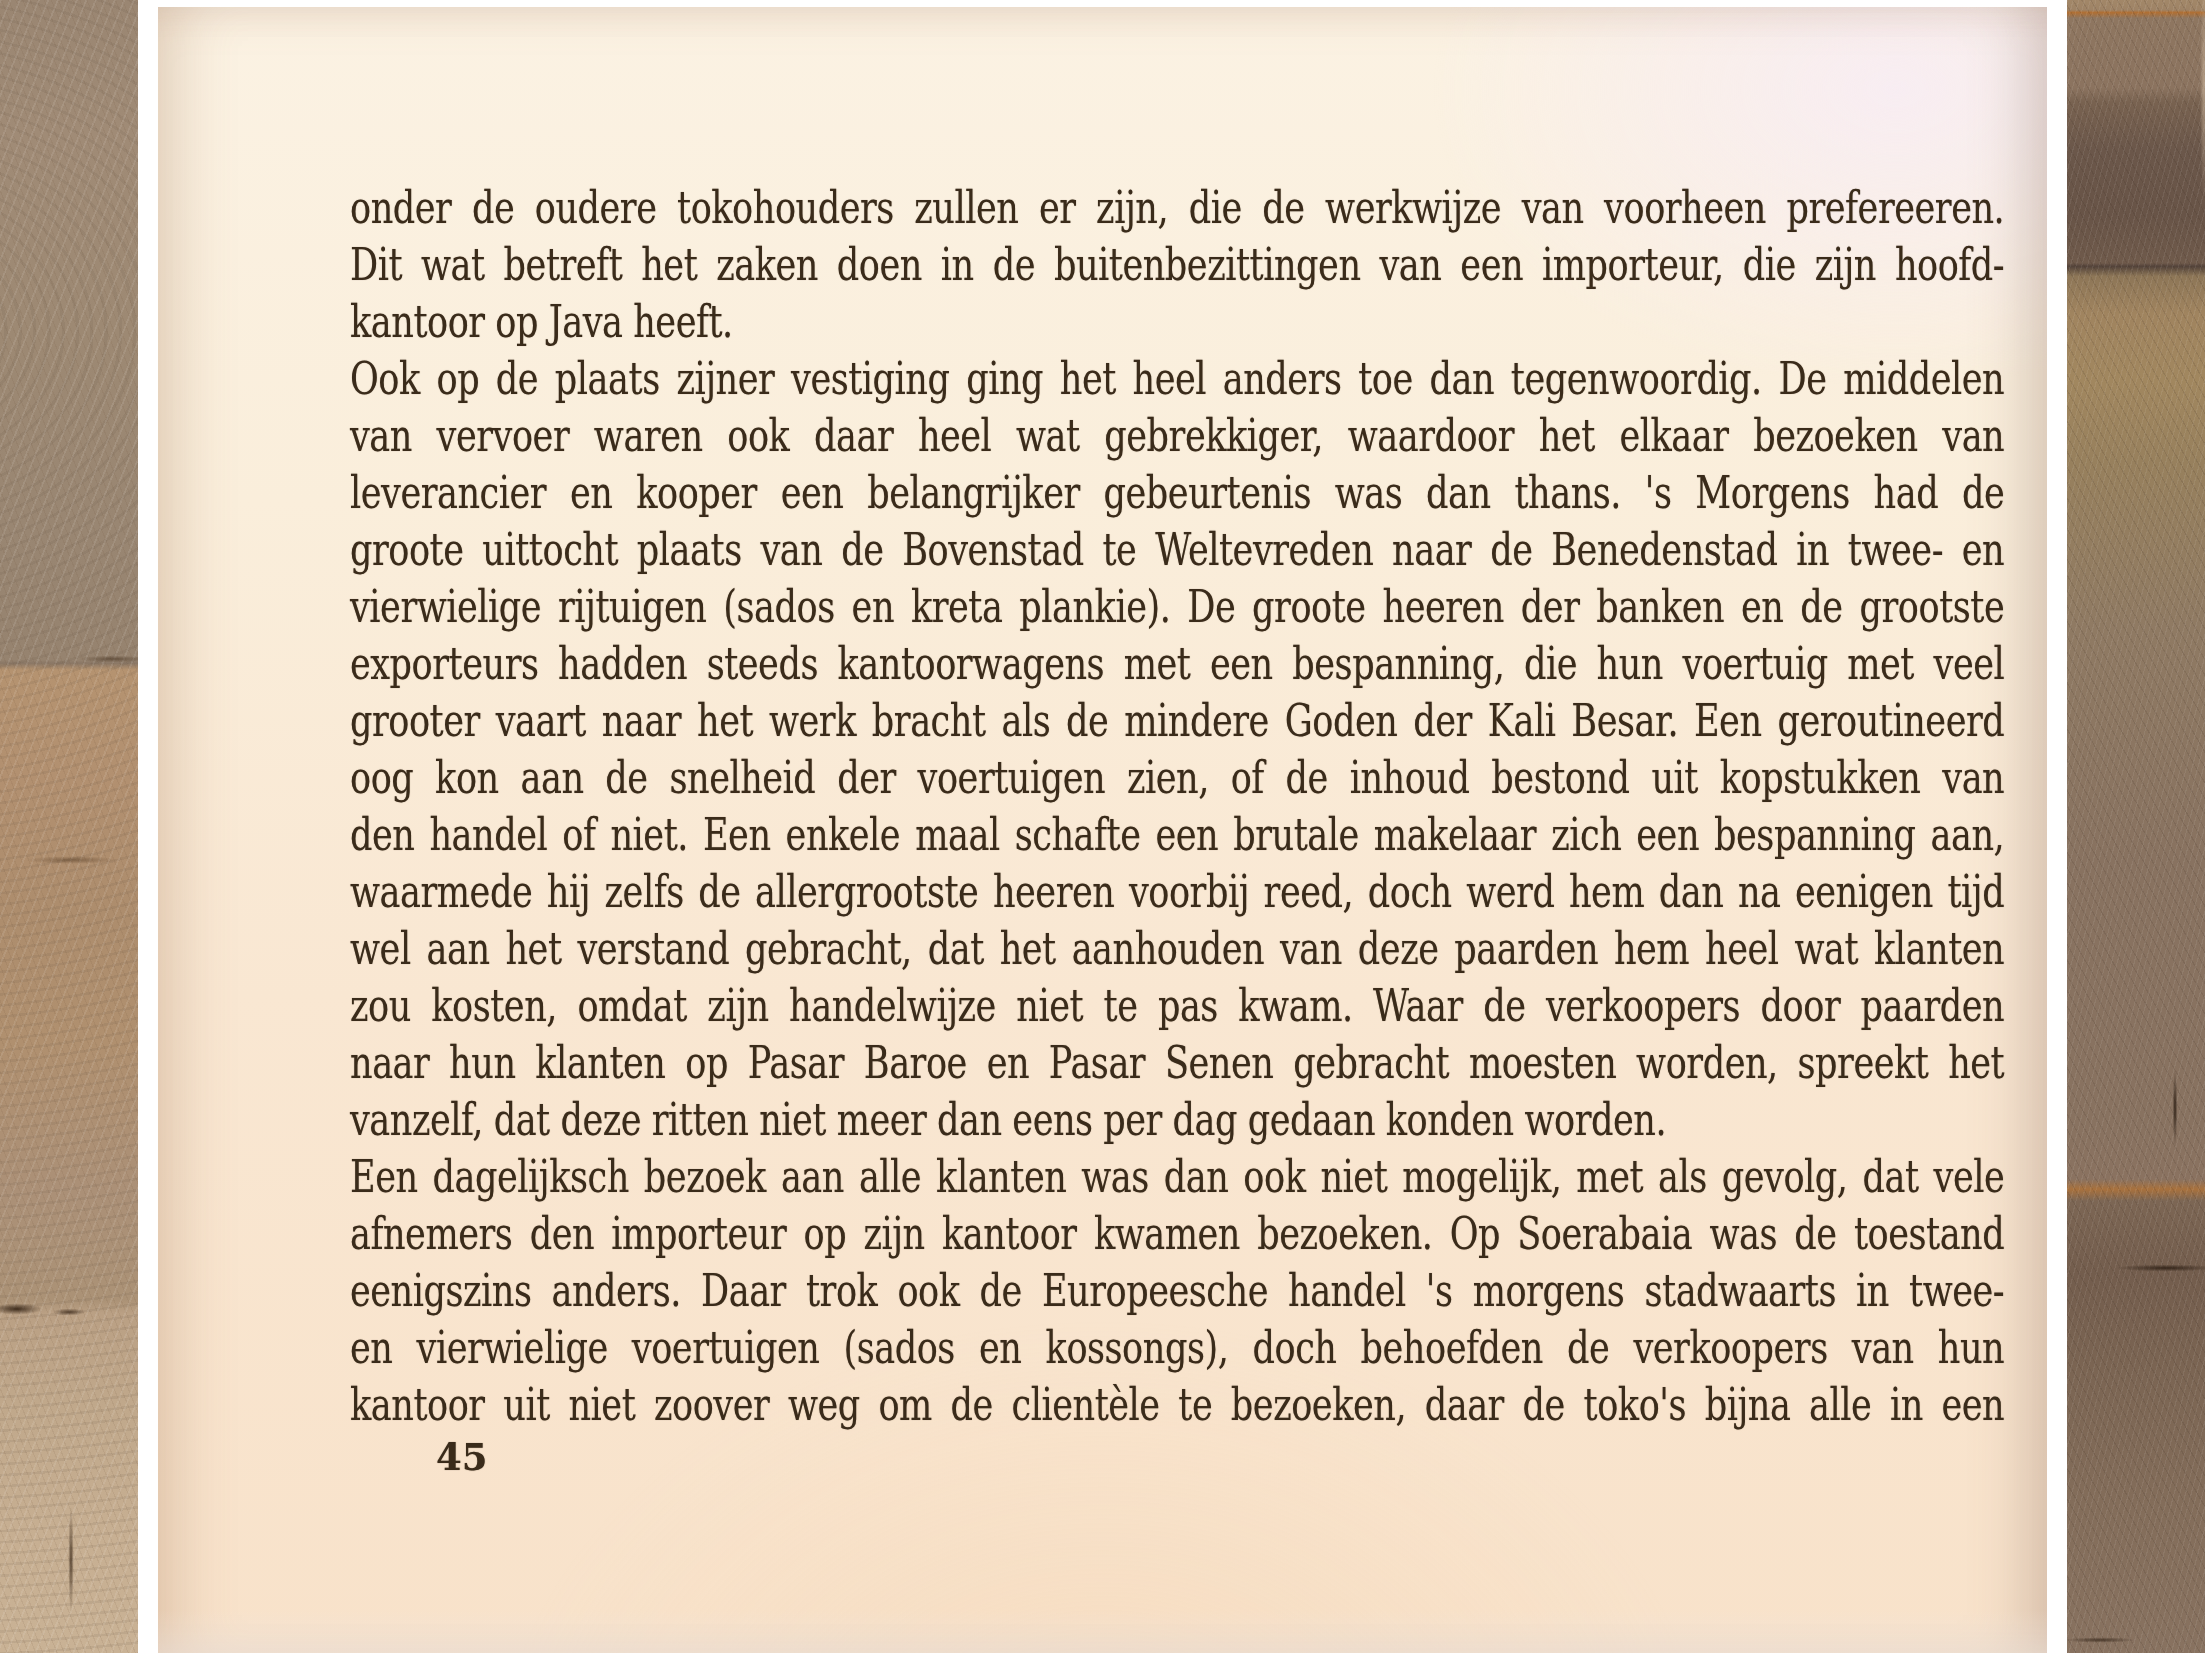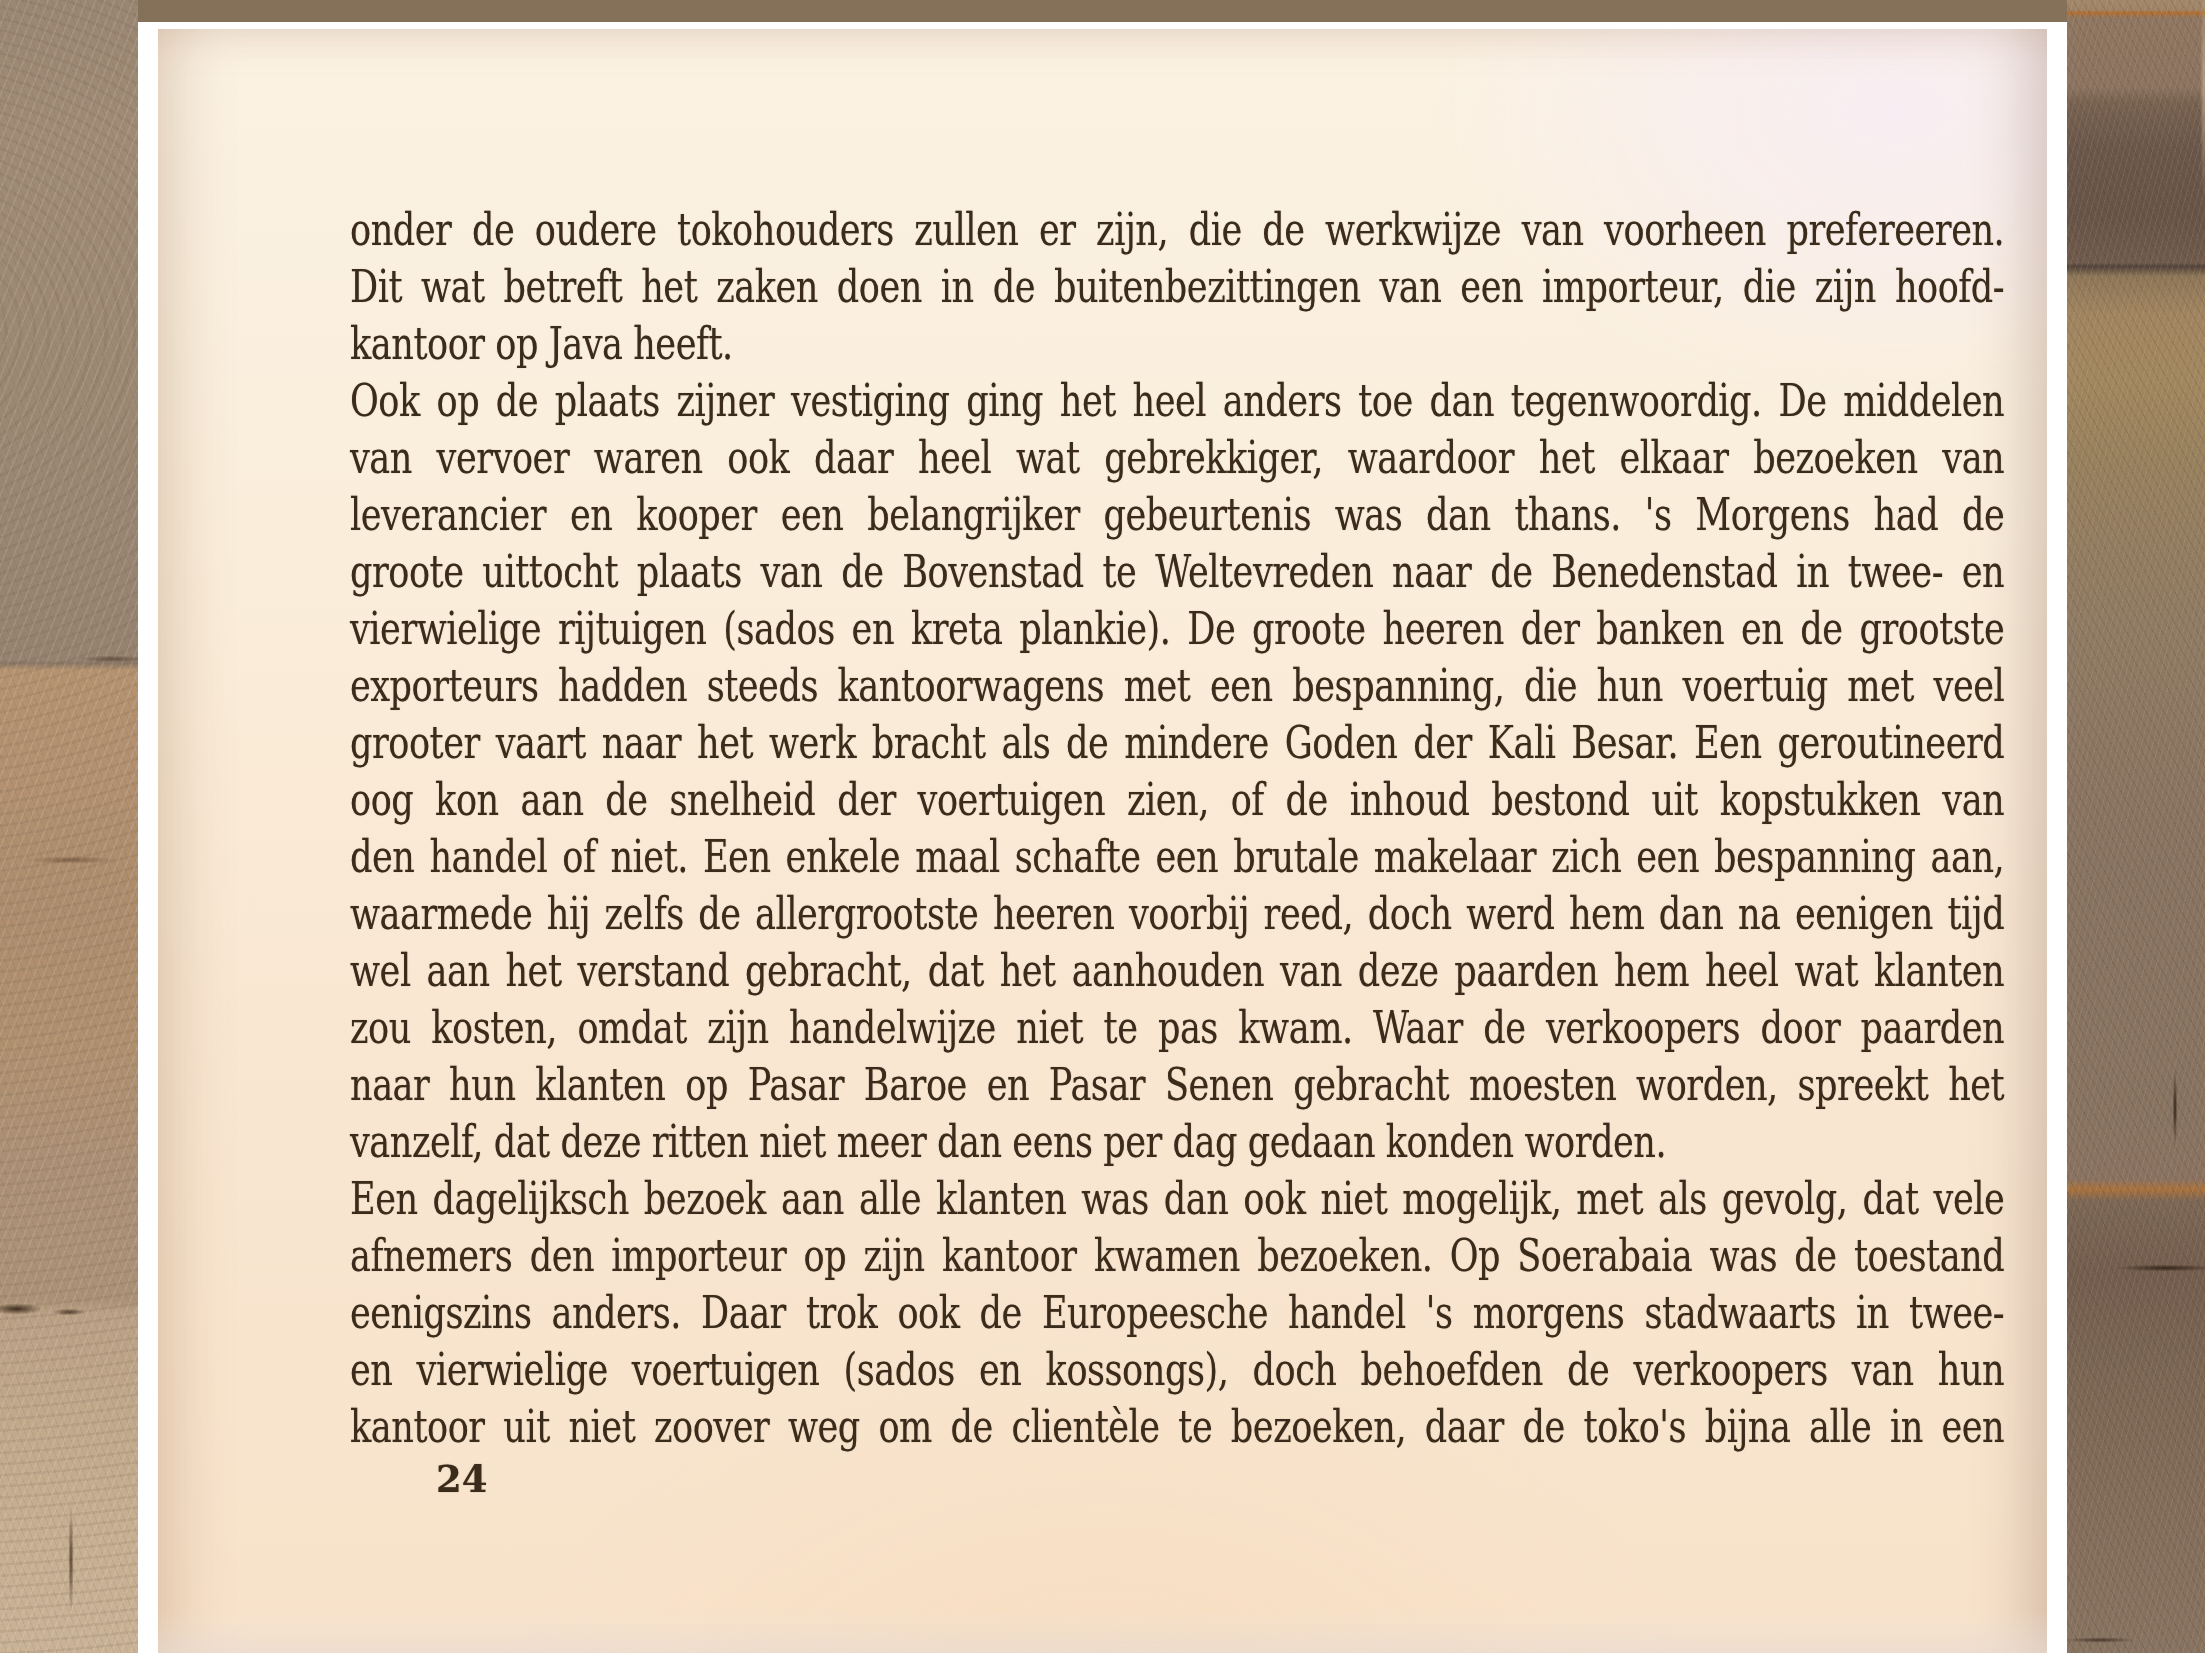--- a/index.html
+++ b/index.html
@@ -63,21 +63,20 @@
   
   .photo {
     position: absolute;
     left: 138px;
     right: 138px;
     top: 0;
     bottom: 0;
     background: var(--photo-border, #ffffff);
     padding: 6.6px 20px 0 20px;
     box-sizing: border-box;
-    margin-top: 22px;
   }
 
   
   .page {
     position: relative;
     width: 100%;
     height: 100%;
     background-image:
       radial-gradient(ellipse 772px 496px at 92% 5%, rgba(247,236,246,0.8), transparent 60%),
       radial-gradient(ellipse 937px 717px at 50% 108%, rgba(243,212,178,0.4), transparent 65%),
@@ -164,21 +163,21 @@
         <p class="line">zou kosten, omdat zijn handelwijze niet te pas kwam. Waar de verkoopers door paarden</p>
         <p class="line">naar hun klanten op Pasar Baroe en Pasar Senen gebracht moesten worden, spreekt het</p>
         <p class="line para-end">vanzelf, dat deze ritten niet meer dan eens per dag gedaan konden worden.</p>
         <p class="line">Een dagelijksch bezoek aan alle klanten was dan ook niet mogelijk, met als gevolg, dat vele</p>
         <p class="line">afnemers den importeur op zijn kantoor kwamen bezoeken. Op Soerabaia was de toestand</p>
         <p class="line">eenigszins anders. Daar trok ook de Europeesche handel 's morgens stadwaarts in twee-</p>
         <p class="line">en vierwielige voertuigen (sados en kossongs), doch behoefden de verkoopers van hun</p>
         <p class="line">kantoor uit niet zoover weg om de clientèle te bezoeken, daar de toko's bijna alle in een</p>
       </div>
 
-      <div class="page-number">24</div>
+      <div class="page-number">45</div>
 
     </div>
   </div>
 
   <div class="wood wood-right"></div>
 
 </div>
 
 
 </body></html>

